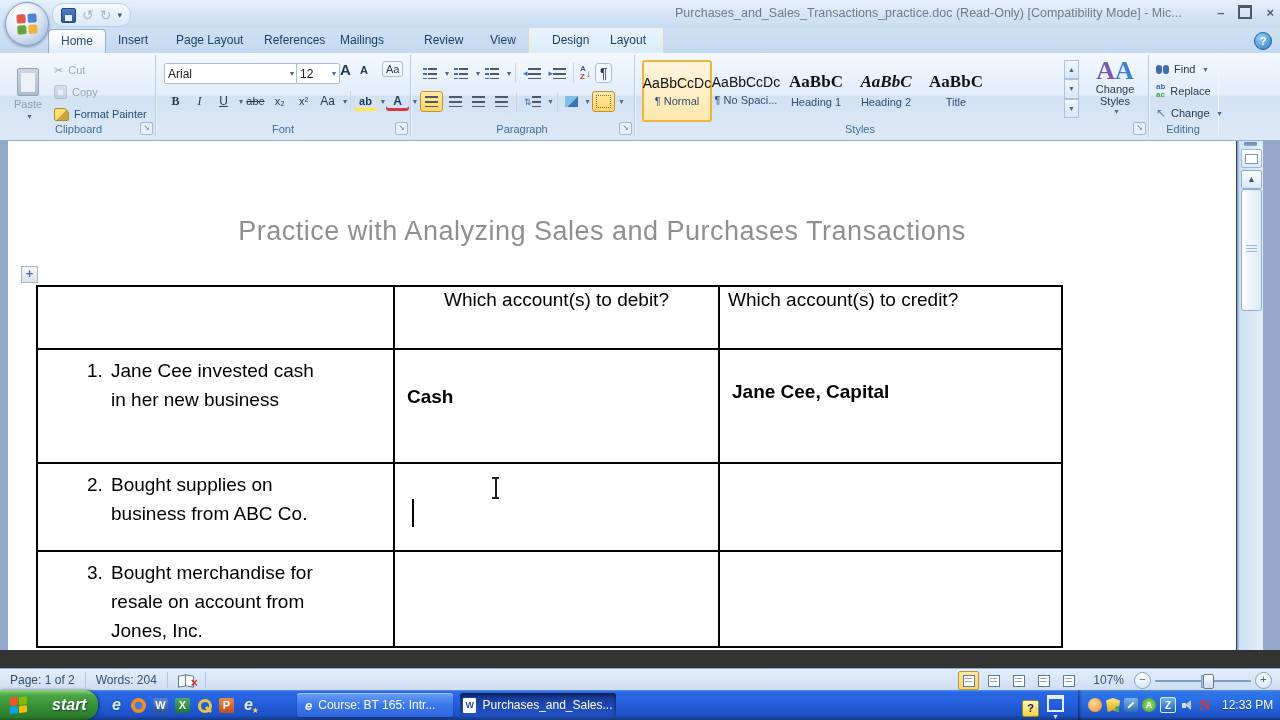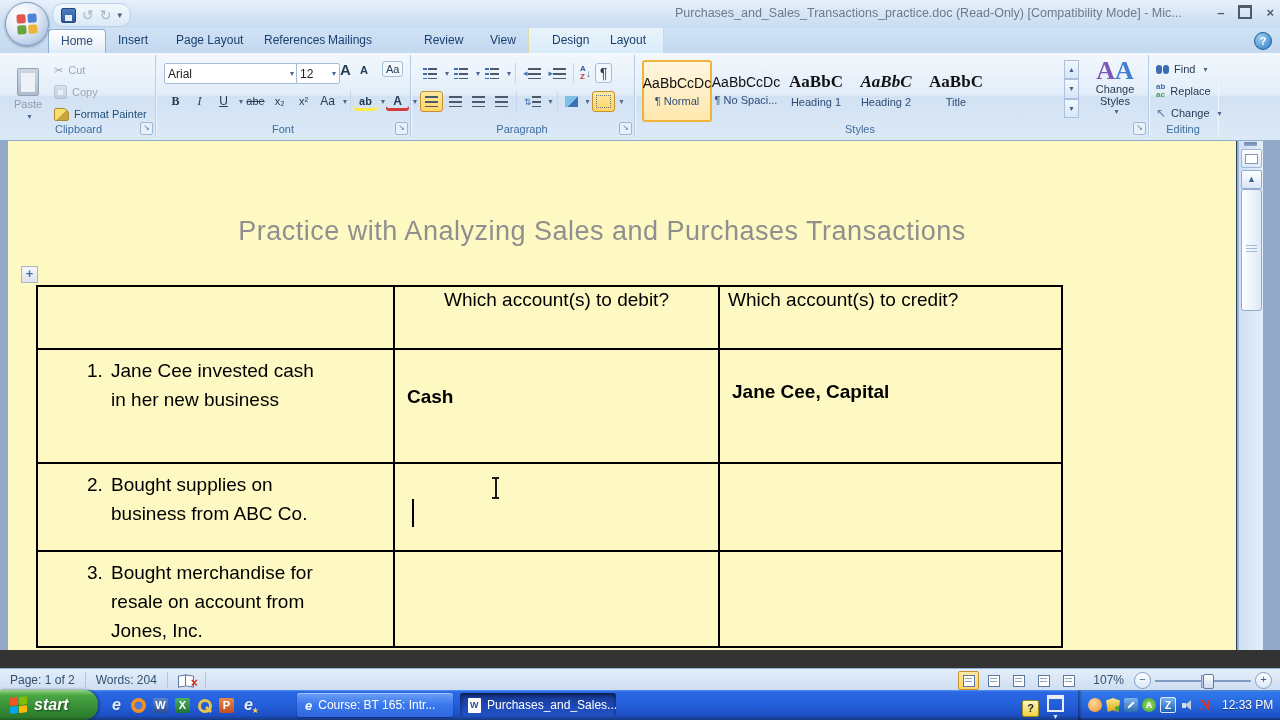--- a/index.html
+++ b/index.html
@@ -93,21 +93,21 @@
   
   .ed-row{position:absolute;left:8px;display:flex;align-items:center;gap:5px;font-size:11px;color:#243b56;height:16px;}
   .binoc{display:inline-block;width:13px;height:9px;position:relative;}
   .binoc::before,.binoc::after{content:"";position:absolute;top:0;width:6px;height:9px;border-radius:3px;background:#3a6db4;}
   .binoc::after{right:0;}
   .replace-ic{font-size:8px;font-weight:bold;color:#3a6db4;line-height:1;}
   .replace-ic em{color:#3f9e4e;font-style:normal;display:block;}
 
   
   .docarea{left:0;top:141px;width:1280px;height:509px;background:#93a8c9;}
-  .page{position:absolute;left:8px;top:0;width:1228px;height:509px;background:#fef9c3;overflow:hidden;
+  .page{position:absolute;left:8px;top:0;width:1228px;height:509px;background:#ffffff;overflow:hidden;
     border-right:1px solid #31415c;}
   .doc-title{position:absolute;left:36px;top:75px;width:1116px;text-align:center;
     font-size:27px;color:#8f8f8f;letter-spacing:.5px;}
   .move-handle{position:absolute;left:13px;top:125px;width:15px;height:15px;border:1px solid #aab6c6;
     background:linear-gradient(#f6f8fb,#dde4ee);color:#4a6fa5;font-size:13px;font-weight:bold;line-height:13px;text-align:center;}
   table.doc{position:absolute;left:28px;top:144px;border-collapse:collapse;table-layout:fixed;}
   table.doc td{border:2px solid #000;vertical-align:top;font-size:19px;color:#000;}
   .c1{width:353px;} .c2{width:303px;} .c3{width:329px;}
   .hdr2{font-size:24px;text-align:center;padding:2px 10px;height:57px;}
   .hdr3{font-size:23px;padding:2px 2px 2px 8px;height:57px;vertical-align:top;}
@@ -165,37 +165,37 @@
 
   
   .taskbar{left:0;top:690px;width:1280px;height:30px;
     background:linear-gradient(#5a96f2 0%,#2b68e4 6%,#2460dc 45%,#1d4fc4 85%,#16397e 100%);}
   .startbtn{position:absolute;left:0;top:0;width:98px;height:30px;border-radius:0 14px 14px 0;
     background:linear-gradient(#8fd47f 0%,#4aa644 18%,#379037 55%,#2b7c2d 90%,#1d5a20 100%);
     box-shadow:1px 0 3px rgba(0,0,0,.5);display:flex;align-items:center;gap:6px;padding-left:10px;box-sizing:border-box;}
   .start-flag{width:18px;height:16px;display:grid;grid-template-columns:8px 8px;grid-gap:1px;transform:skewY(-6deg);}
   .start-flag i{display:block;border-radius:1px;}
   .sf1{background:#f35325}.sf2{background:#81bc06}.sf3{background:#05a6f0}.sf4{background:#ffba08}
-  .start-label{color:#fff;font-size:16px;font-weight:bold;font-style:italic;text-shadow:1px 1px 2px rgba(0,0,0,.5);}
+  .start-label{color:#fff;font-size:16px;font-weight:bold;font-style:italic;text-shadow:1px 1px 2px rgba(0,0,0,.5);margin-left:18px;}
   .quicklaunch{position:absolute;left:108px;top:0;height:30px;display:flex;align-items:center;gap:5px;}
   .ql{width:17px;height:17px;display:flex;align-items:center;justify-content:center;font-size:13px;}
   .ie-e{color:#dcecff;font-weight:bold;font-style:italic;font-size:16px;text-shadow:0 0 2px #1b3f8f;}
   .ff{width:15px;height:15px;border-radius:50%;background:radial-gradient(circle at 50% 50%,#4d79d8 0 35%,#f4901e 40%);}
   .sq{width:15px;height:15px;border-radius:2px;color:#fff;font-size:11px;font-weight:bold;text-align:center;line-height:15px;}
   .word-sq{background:linear-gradient(#5f83c8,#2b4f94);}
   .excel-sq{background:linear-gradient(#4fae63,#1f7234);}
   .ppt-sq{background:linear-gradient(#e88b4a,#c24e1e);}
   .key-ic{position:relative;width:15px;height:15px;}
   .key-ic::before{content:"";position:absolute;left:1px;top:1px;width:8px;height:8px;border:3px solid #e8c54a;border-radius:50%;}
   .key-ic::after{content:"";position:absolute;right:0;bottom:2px;width:7px;height:3px;background:#e8c54a;transform:rotate(45deg);}
   .star{position:absolute;right:-2px;bottom:-1px;color:#ffd54a;font-size:8px;}
   .taskbtn{position:absolute;top:3px;width:156px;height:24px;border-radius:3px;display:flex;align-items:center;gap:6px;
     padding:0 8px;box-sizing:border-box;color:#fff;font-size:12px;white-space:nowrap;overflow:hidden;}
   .task-normal{background:linear-gradient(#6aa0f6,#3a77ec 50%,#2f66df);box-shadow:inset 0 1px 0 #9cc0fa,0 1px 2px rgba(0,0,0,.3);}
-  .task-active{background:linear-gradient(#17378f,#1e4ab8 60%,#2254c6);box-shadow:inset 0 2px 4px rgba(0,0,0,.55);}
+  .task-active{background:linear-gradient(#17378f,#1e4ab8 60%,#2254c6);box-shadow:inset 0 2px 4px rgba(0,0,0,.55);justify-content:center;}
   .mini-ie{color:#fff;font-weight:bold;font-style:italic;font-size:13px;flex:none;}
   .mini-doc{width:13px;height:15px;background:#fff;border-radius:1px;position:relative;flex:none;}
   .mini-doc::after{content:"W";position:absolute;left:2px;top:2px;font-size:9px;font-weight:bold;color:#2b4f94;}
   .tb-misc{position:absolute;left:1022px;top:5px;display:flex;gap:8px;align-items:center;}
   .q-ic{width:15px;height:15px;background:linear-gradient(#fdf6c6,#f0d23c);border:1px solid #9a8a1e;border-radius:2px;
     color:#222;font-size:11px;font-weight:bold;text-align:center;line-height:15px;}
   .win-ic{width:13px;height:11px;border:2px solid #e8eef8;border-top-width:4px;background:transparent;}
   .tb-dd{color:#dce6f5;font-size:8px;}
   .tray{position:absolute;left:1078px;top:0;width:202px;height:30px;
     background:linear-gradient(#5fa7f4 0%,#2f77ea 8%,#2767e0 50%,#1d4fc4 90%,#16397e 100%);
@@ -244,21 +244,21 @@
         <i class="ol4"></i>
       </span>
   </div>
 
   <div class="abs tabrow">
     <div class="abs ctx-panel"></div>
     <span class="tab active" style="left:48px">Home</span>
     <span class="tab" style="left:106px">Insert</span>
     <span class="tab" style="left:164px">Page Layout</span>
     <span class="tab" style="left:252px">References</span>
-    <span class="tab" style="left:316px">Mailings</span>
+    <span class="tab" style="left:328px">Mailings</span>
     <span class="tab" style="left:412px">Review</span>
     <span class="tab" style="left:478px">View</span>
     <span class="tab" style="left:540px">Design</span>
     <span class="tab" style="left:598px">Layout</span>
     <span class="abs help-btn">?</span>
   </div>
 
   <div class="abs ribbon">
 
     <div class="rgroup" style="left:2px;width:153px">

